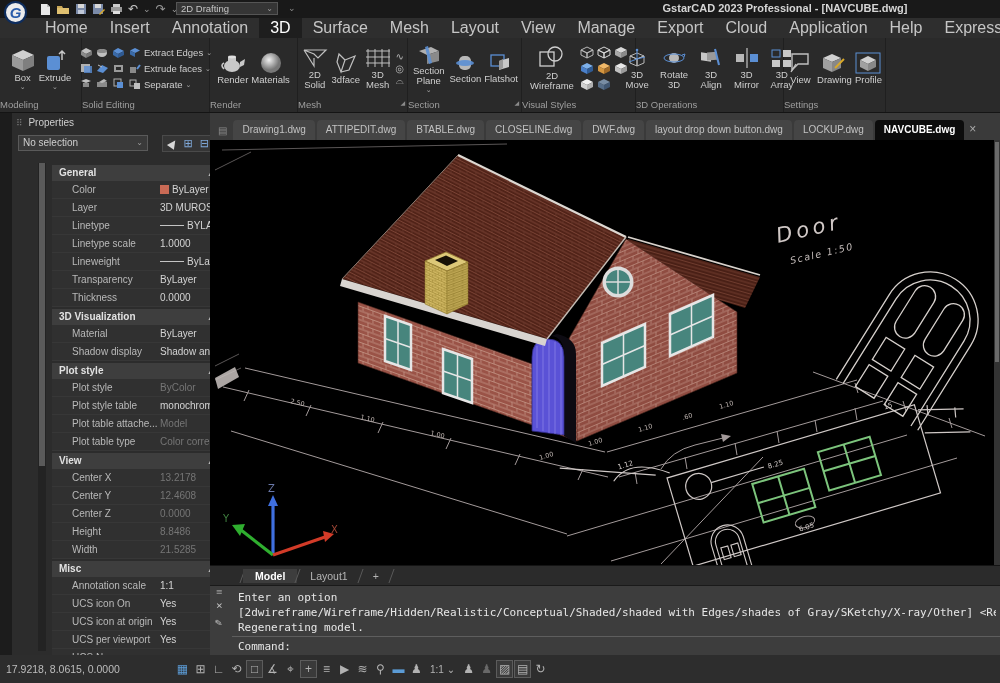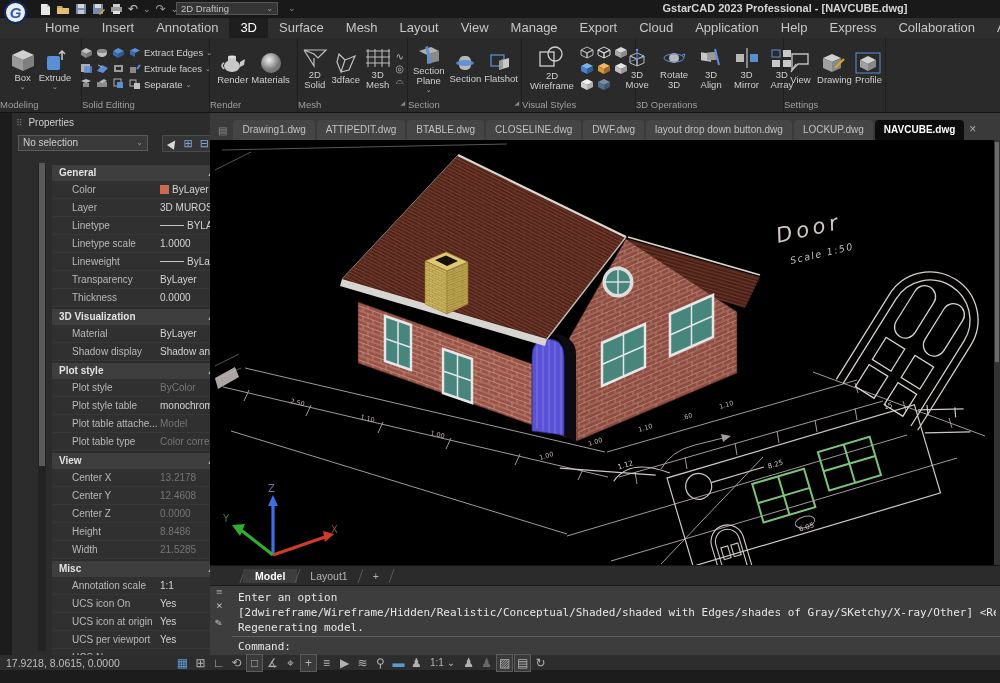--- a/index.html
+++ b/index.html
@@ -16,21 +16,21 @@
   .qarrow{color:#9a9a9a;font-size:9px;line-height:14px}
   .ws{position:absolute;left:176px;top:2px;width:102px;height:13px;background:#353535;
       border:1px solid #555;color:#c6c6c6;font-size:9.5px;line-height:12px;padding:0 4px;box-sizing:border-box}
   .ws .dd{float:right;color:#9a9a9a;font-size:8px}
   .tb-extra{position:absolute;left:288px;top:3px;color:#8a8a8a;font-size:9px}
   .tb-title{position:absolute;left:620px;top:2px;width:330px;text-align:center;
             font-size:11px;font-weight:bold;color:#d6d6d6;white-space:nowrap}
   
   .menubar{position:absolute;left:0;top:18px;width:1000px;height:20px;background:#2e2e2e;
            display:flex;padding-left:34px;box-sizing:border-box}
-  .mtab{padding:0 11px;font-size:13px;color:#c6c6c6;line-height:20px;white-space:nowrap}
+  .mtab{padding:0 11px;font-size:16px;color:#c6c6c6;line-height:20px;white-space:nowrap}
   .mtab.active{background:#1e1e1e;color:#fff}
   
   .ribbon{position:absolute;left:0;top:38px;width:1000px;height:75px;background:#2a2a2a;
           display:flex;border-bottom:1px solid #141414;box-sizing:border-box}
   .rgroup{border-right:1px solid #1f1f1f;display:flex;flex-direction:column;box-sizing:border-box;flex:none}
   .rbody{flex:1;display:flex;align-items:center;justify-content:center;gap:3px;padding:2px 3px}
   .rlabel{height:14px;font-size:9.5px;color:#9f9f9f;text-align:left;position:relative;line-height:13px}
   .launcher{position:absolute;right:2px;bottom:2px;font-size:6px;color:#8a8a8a}
   .rbtn{display:flex;flex-direction:column;align-items:center;font-size:9.5px;line-height:10px;
         color:#cfcfcf;text-align:center;gap:1px}
@@ -82,21 +82,21 @@
   .lsep{width:1px;height:14px;background:#5a5a5a;transform:skewX(-20deg)}
   
   .cmd{height:70px;background:#3d3d3d;position:relative;font-family:"DejaVu Sans Mono",monospace;
        font-size:11px;color:#e6e6e6;box-sizing:border-box;border-top:1px solid #1a1a1a}
   .cmd .grip2{position:absolute;left:6px;top:0px;color:#9a9a9a;font-size:10px}
   .cmd .cicon1{position:absolute;left:6px;top:13px;color:#c0c0c0;font-size:11px}
   .cmd .cicon2{position:absolute;left:5px;top:30px;color:#c0c0c0;font-size:11px;transform:rotate(-10deg)}
   .cline{position:absolute;left:28px;right:4px;white-space:nowrap;overflow:hidden}
   .cprompt{position:absolute;left:22px;right:0;top:50px;border-top:1px solid #5e5e5e;padding:3px 0 0 6px}
   
-  .statusbar{position:absolute;left:0;top:655px;width:1000px;height:15px;background:#2d2d2d;
+  .statusbar{position:absolute;left:0;top:655px;width:1000px;height:28px;background:#2d2d2d;
              display:flex;align-items:center;box-sizing:border-box}
   .coords{width:168px;padding-left:6px;font-size:10.5px;color:#bdbdbd;white-space:nowrap}
   .sicons{display:flex;gap:1px;align-items:center}
   .sic{min-width:17px;height:18px;display:flex;align-items:center;justify-content:center;
        font-size:12px;color:#b2b2b2;box-sizing:border-box}
   .sic.active{color:#5b9bd5}
   .sic.boxed{background:#3a3a3a;border:1px solid #5c5c5c}
   .sic.dim{color:#686868}
   .sic.text{font-size:10px;padding:0 4px;white-space:nowrap}
   svg text{font-family:"DejaVu Sans",sans-serif}

